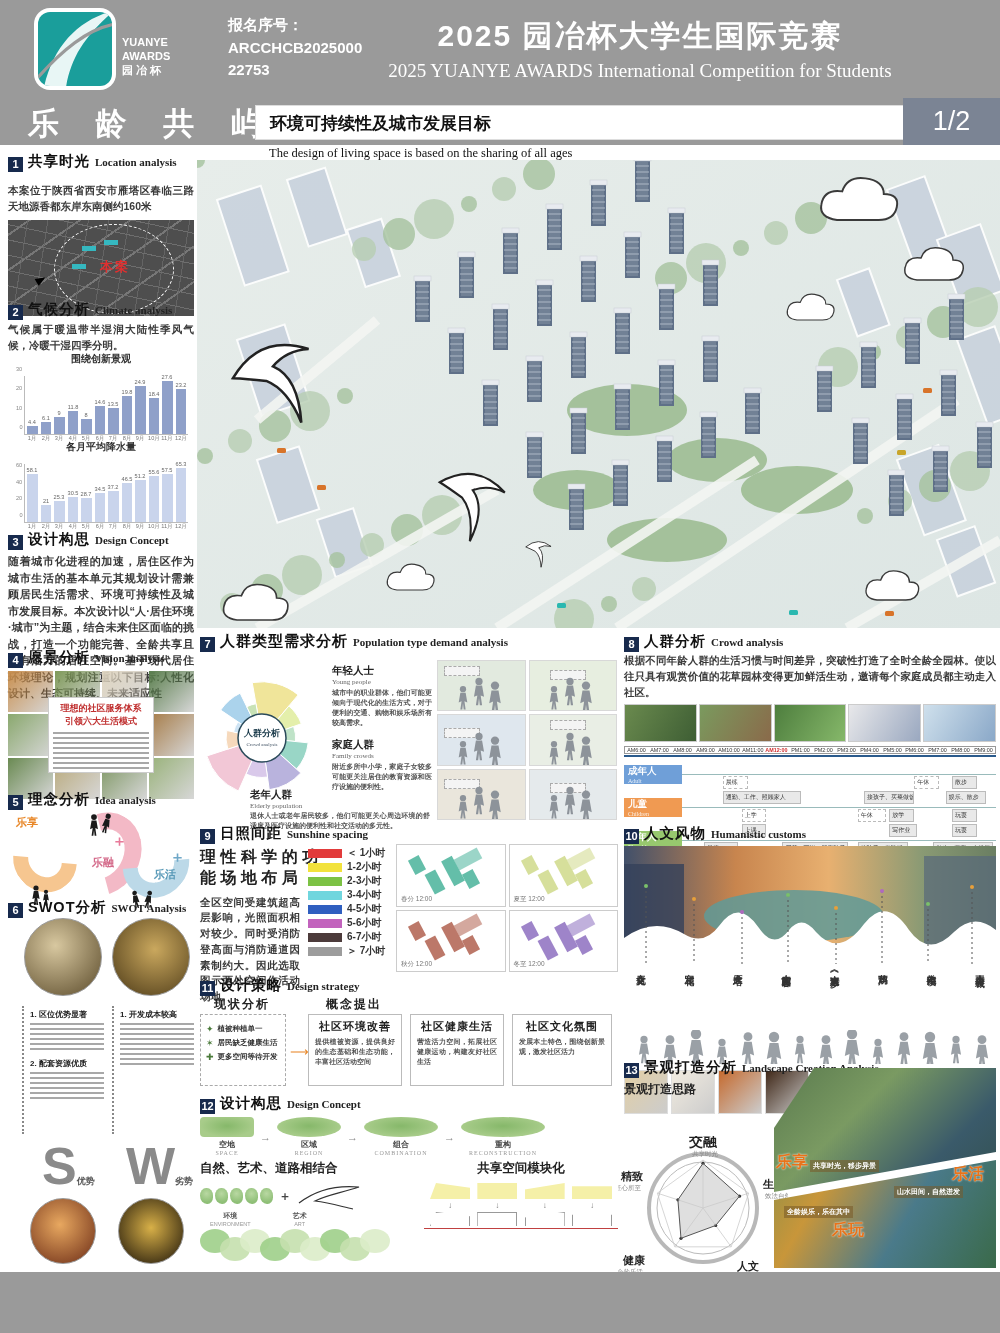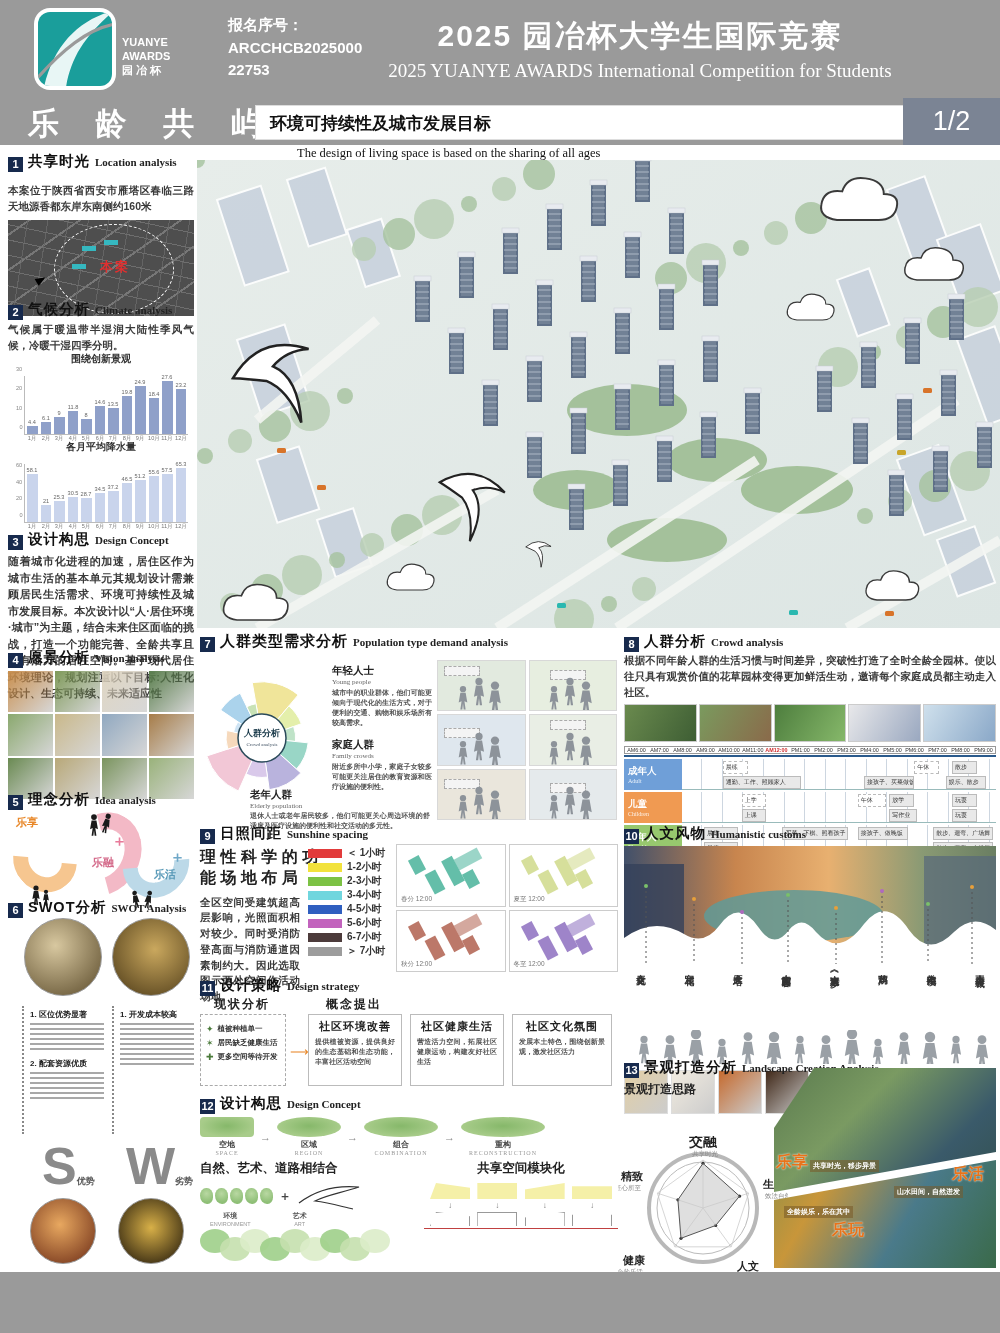--- a/index.html
+++ b/index.html
@@ -52,21 +52,21 @@
   .big-letter{font-size:52px;font-weight:bold;color:#8a8a8a;line-height:1;}
   .letter-word{font-size:9px;color:#555;font-weight:bold;}
   .spine{position:absolute;width:0;border-left:2px dotted #888;}
   
   .arc{position:absolute;border-radius:50%;box-sizing:border-box;}
   .idea-label{position:absolute;font-weight:bold;font-size:11px;}
   .plus{position:absolute;font-size:15px;font-weight:bold;line-height:1;}
   
   .t-times{display:flex;border:1px solid #999;background:#fff;}
   .t-times span{flex:1;text-align:center;font-size:6px;color:#333;transform:scale(.9);white-space:nowrap;}
-  .rowgrp{display:flex;margin-top:2px;height:31px;}
+  .rowgrp{display:flex;margin-top:2px;height:31px;align-items:center;}
   .rowlbl{width:58px;color:#fff;display:flex;flex-direction:column;justify-content:center;padding-left:4px;box-sizing:border-box;}
   .rowlbl .nm{font-size:9.5px;font-weight:bold;}
   .rowlbl .e{font-size:6px;opacity:.85;}
   .lanes{flex:1;position:relative;border-bottom:1px solid #9bb;
     background:repeating-linear-gradient(to right,transparent 0 19.5px,#cdd6e0 19.5px 20.5px);}
   .chip{position:absolute;background:#e9e9e9;border:1px solid #bbb;font-size:6px;color:#333;
     white-space:nowrap;padding:0 2px;line-height:11px;height:11px;overflow:hidden;}
   .chip.d{border-style:dashed;background:#fff;}
   .lane-tag{position:absolute;font-size:6px;color:#fff;right:3px;}
   
@@ -127,21 +127,21 @@
     <div class="abs hdr-sub en" style="left:310px;top:60px;width:660px;text-align:center;">2025 YUANYE AWARDS International Competition for  Students</div>
   </div>
 
   <div class="abs band" style="left:0;top:98px;width:1000px;height:47px;">
     <div class="abs proj-name" style="left:28px;top:5px;">乐 龄 共 屿</div>
     <div class="abs white-bar" style="left:255px;top:7px;width:648px;height:33px;">
       <div class="sub-cn" style="padding:6px 0 0 14px;">环境可持续性及城市发展目标</div>
     </div>
     <div class="abs page-box" style="left:903px;top:0;width:97px;height:47px;">1/2</div>
   </div>
-  <div class="abs sub-en en" style="left:269px;top:146px;margin-left:28px;">The design of living space is based on the sharing of all ages</div>
+  <div class="abs sub-en en" style="left:269px;top:146px;">The design of living space is based on the sharing of all ages</div>
 
   <div class="abs" style="left:197px;top:160px;width:803px;height:468px;">
     <svg id="render-svg" width="803" height="468" viewBox="0 0 803 468">
       <defs>
         <g id="person">
             <circle cx="0" cy="-9" r="2.6"></circle>
             <path d="M-2.2,-6 L2.2,-6 L3.6,2 L1.2,1 L2.2,8 L0.6,8 L0,3 L-0.6,8 L-2.2,8 L-1.2,1 L-3.6,2 Z"></path>
           </g>
         <linearGradient id="grnd" x1="0" y1="0" x2="1" y2="1">
           <stop offset="0" stop-color="#e7edea"></stop>
@@ -821,20 +821,25 @@
           <div style="background: linear-gradient(135deg, rgb(91, 127, 78), rgba(0, 0, 0, 0.157));"></div>
           <div style="background: linear-gradient(135deg, rgb(138, 168, 110), rgba(0, 0, 0, 0.157));"></div>
           <div style="background: linear-gradient(135deg, rgb(201, 184, 138), rgba(0, 0, 0, 0.157));"></div>
           <div style="background: linear-gradient(135deg, rgb(144, 168, 192), rgba(0, 0, 0, 0.157));"></div>
           <div style="background: linear-gradient(135deg, rgb(166, 124, 72), rgba(0, 0, 0, 0.157));"></div>
           <div style="background: linear-gradient(135deg, rgb(106, 138, 82), rgba(0, 0, 0, 0.157));"></div>
           <div style="background: linear-gradient(135deg, rgb(184, 168, 120), rgba(0, 0, 0, 0.157));"></div>
           <div style="background: linear-gradient(135deg, rgb(122, 148, 94), rgba(0, 0, 0, 0.157));"></div>
           <div style="background: linear-gradient(135deg, rgb(153, 178, 122), rgba(0, 0, 0, 0.157));"></div>
         </div>
+      <div class="abs" style="left:40px;top:26px;width:106px;height:76px;background:#fff;border:1px solid #ccc;padding:4px;box-sizing:border-box;">
+        <div style="font-size:9px;font-weight:bold;color:#c03030;text-align:center;">理想的社区服务体系</div>
+        <div style="font-size:9px;font-weight:bold;color:#c03030;text-align:center;">引领六大生活模式</div>
+        <div class="faux" style="margin-top:4px;height:38px;"></div>
+      </div>
     </div>
   </div>
 
   <div class="abs" style="left:8px;top:790px;width:186px;">
     <div class="sec-head">
       <span class="badge">5</span>
       <span class="sh-cn">理念分析</span>
       <span class="sh-en">Idea analysis</span>
     </div>
     <div style="position:relative;width:186px;height:100px;margin-top:4px;">

